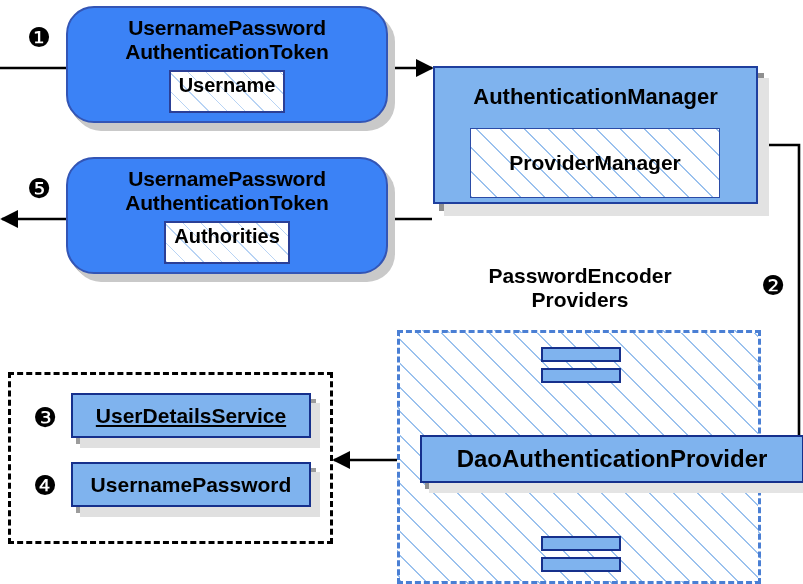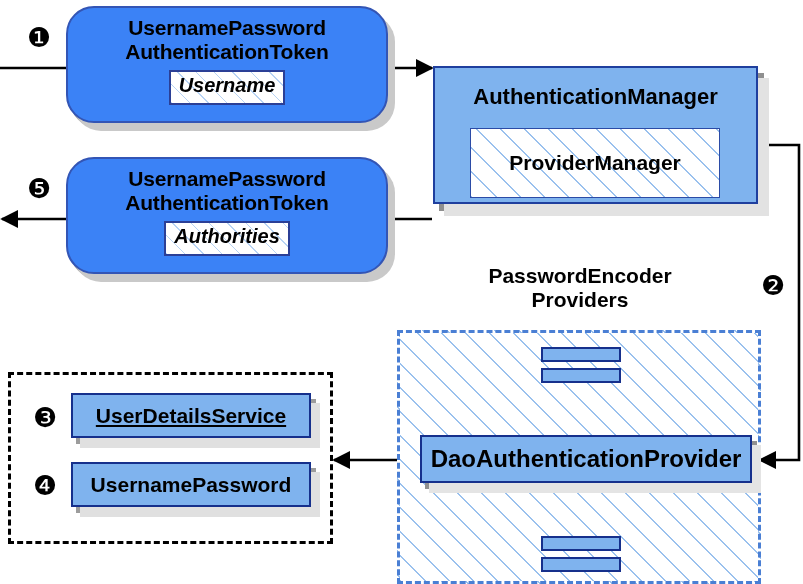--- a/index.html
+++ b/index.html
@@ -58,24 +58,23 @@
   .slot {
     background:
       repeating-linear-gradient(45deg,
         rgba(125,175,235,0.55) 0px, rgba(125,175,235,0.55) 1px,
         rgba(255,255,255,0) 1px, rgba(255,255,255,0) 13px),
       #ffffff;
     border: 2px solid #2b3f96;
     font-weight: bold;
     font-size: 20px;
     color: #000;
-    padding: 2px 8px 6px 8px;
+    padding: 2px 8px 14px 8px;
     text-align: center;
     white-space: nowrap;
-    font-style: italic;
   }
 
   
   .hatched {
     background:
       repeating-linear-gradient(45deg,
         rgba(120,172,232,0.75) 0px, rgba(120,172,232,0.75) 1.4px,
         rgba(255,255,255,0) 1.4px, rgba(255,255,255,0) 17px),
       #ffffff;
   }
@@ -229,21 +228,21 @@
   </div>
 
   <div class="abs marker" style="left:756px; top:272px; width:34px;">❷</div>
 
   <div class="abs dashed-blue hatched" style="left:397px; top:330px; width:364px; height:254px;">
   </div>
 
   <div class="abs mini-bar" style="left:541px; top:347px; width:80px; height:15px;"></div>
   <div class="abs mini-bar" style="left:541px; top:368px; width:80px; height:15px;"></div>
 
-  <div class="abs dao-box" style="left:420px; top:435px; width:332px; height:48px;">DaoAuthenticationProvider</div>
+  <div class="abs dao-box" style="left:420px; top:435px; width:384px; height:48px;">DaoAuthenticationProvider</div>
 
   <div class="abs mini-bar" style="left:541px; top:536px; width:80px; height:15px;"></div>
   <div class="abs mini-bar" style="left:541px; top:557px; width:80px; height:15px;"></div>
 
   <div class="abs dashed-black" style="left:8px; top:372px; width:325px; height:172px;">
   </div>
 
   <div class="abs marker" style="left:28px; top:404px; width:34px;">❸</div>
 
   <div class="abs svc-bar" style="left:71px; top:393px; width:240px; height:45px;text-decoration:underline;">UserDetailsService</div>

